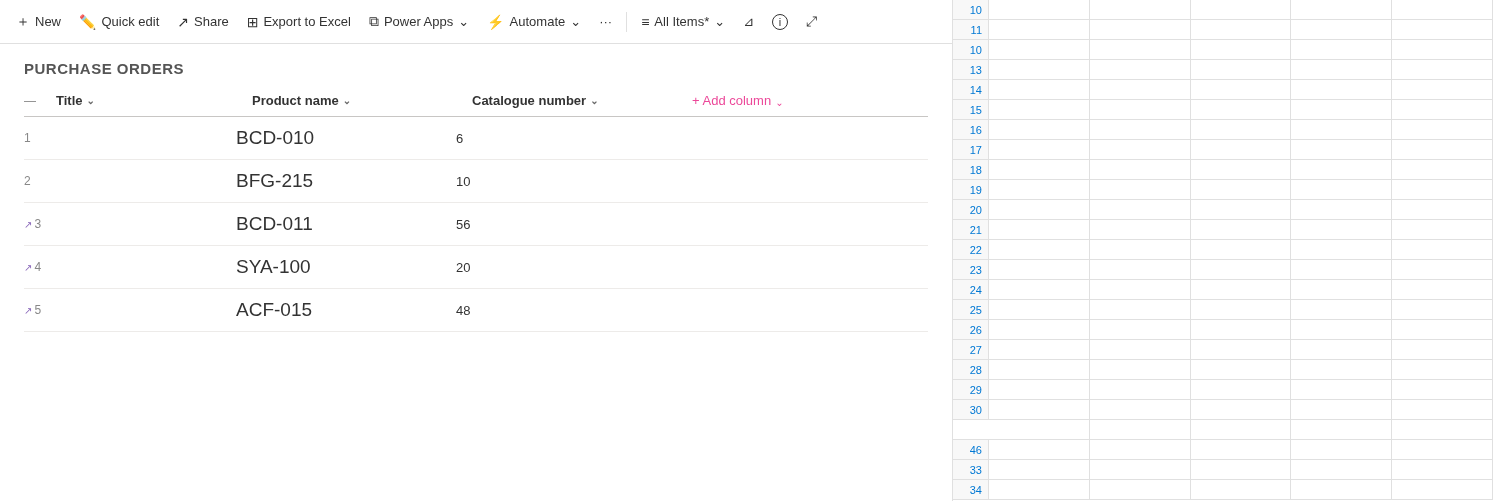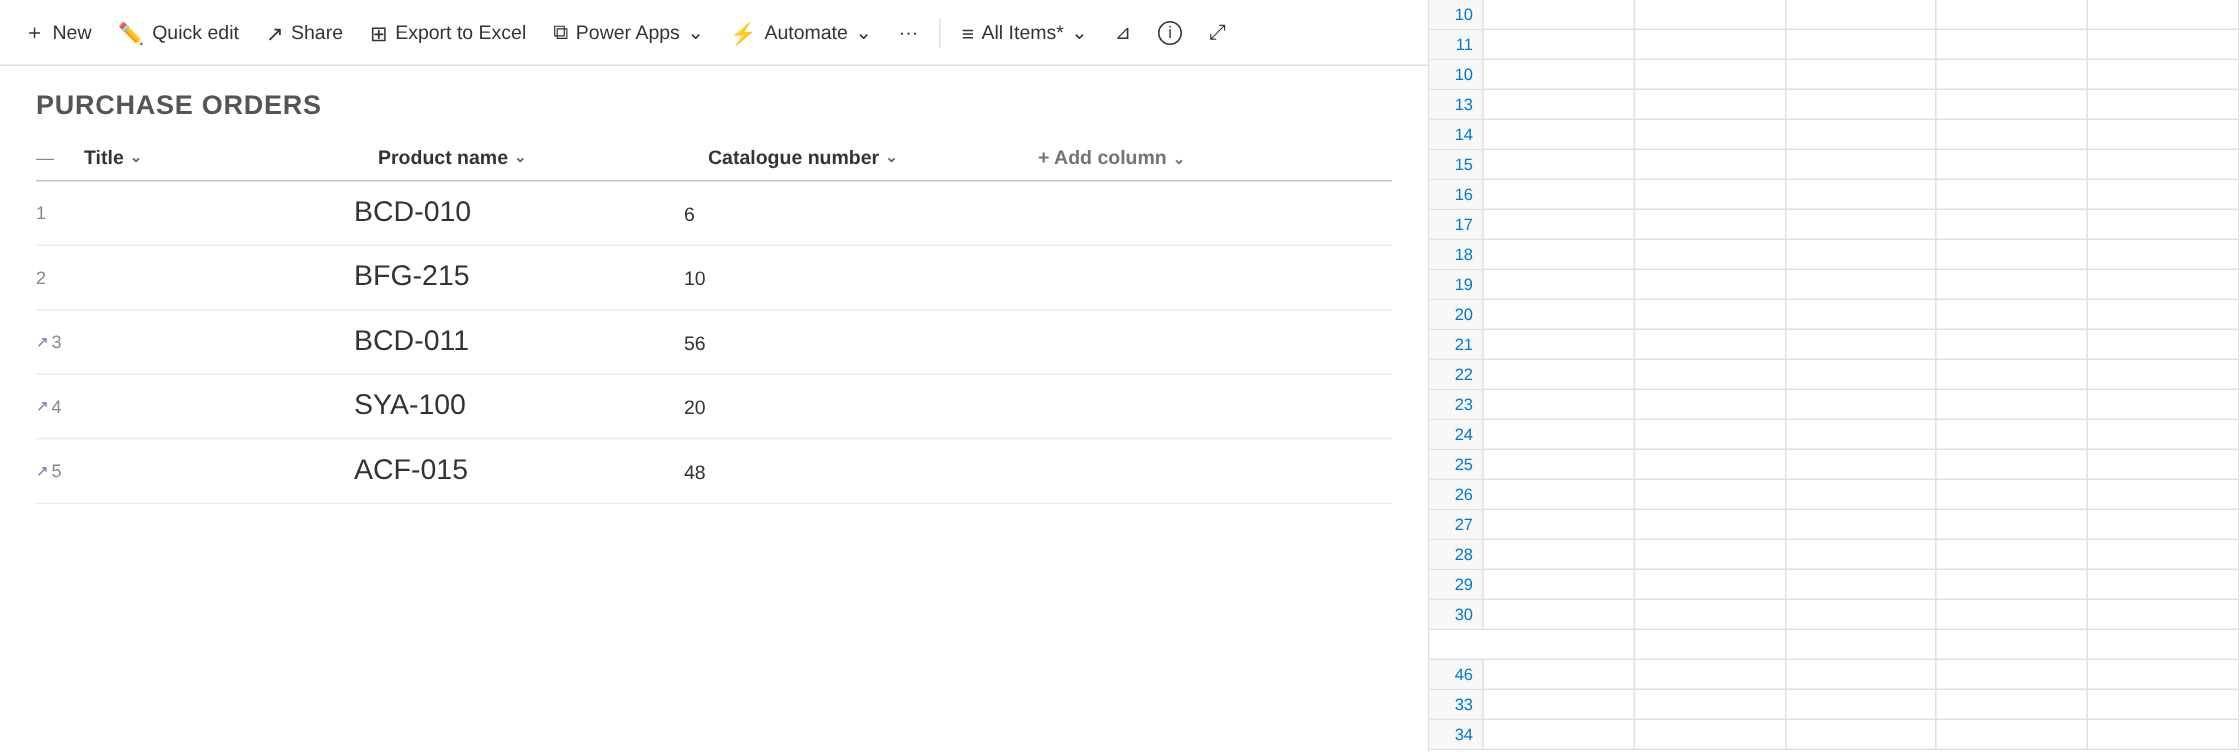--- a/index.html
+++ b/index.html
@@ -44,21 +44,21 @@
       background: #e0e0e0;
       margin: 0 4px;
     }
 
     
     .page-title-area {
       padding: 16px 24px 8px 24px;
       flex-shrink: 0;
     }
     .page-title {
-      font-size: 18px;
+      font-size: 15px;
       font-weight: 600;
       color: #555;
       letter-spacing: 0.5px;
       text-transform: uppercase;
     }
 
     
     .list-area {
       flex: 1;
       overflow: auto;
@@ -108,24 +108,24 @@
       color: #333;
       cursor: pointer;
       user-select: none;
     }
     .col-header .chevron { font-size: 10px; color: #666; }
 
     .add-col-btn {
       display: flex;
       align-items: flex-end;
       gap: 4px;
-      color: #737373;
+      color: #ec4899;
       font-size: 13px;
       cursor: pointer;
-      font-weight: 700;
+      font-weight: 400;
     }
     .add-col-btn .chevron { font-size: 10px; }
 
     
     .list-row {
       display: flex;
       align-items: center;
       border-bottom: 1px solid #edebe9;
       padding: 10px 0;
       min-height: 42px;

